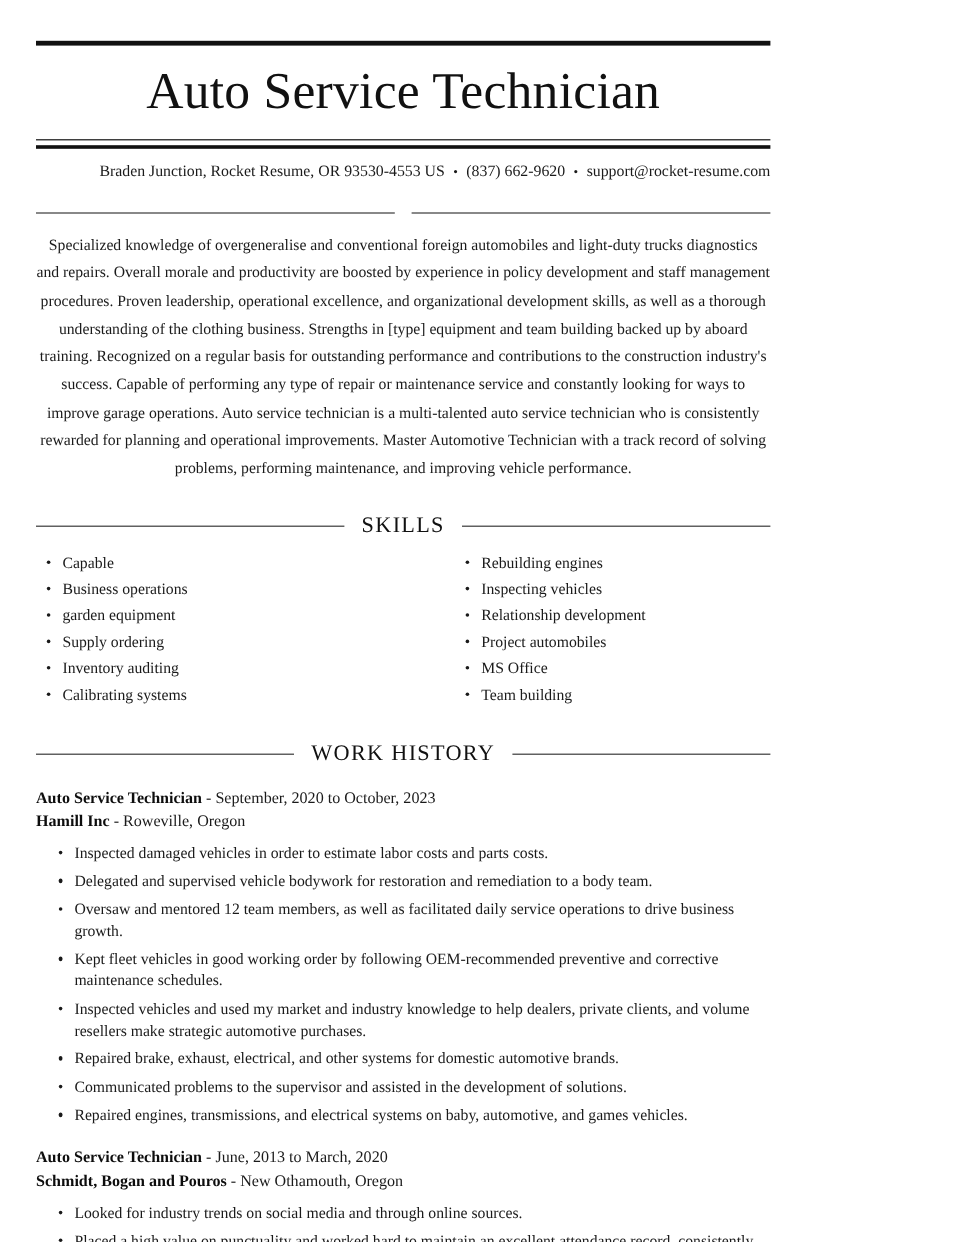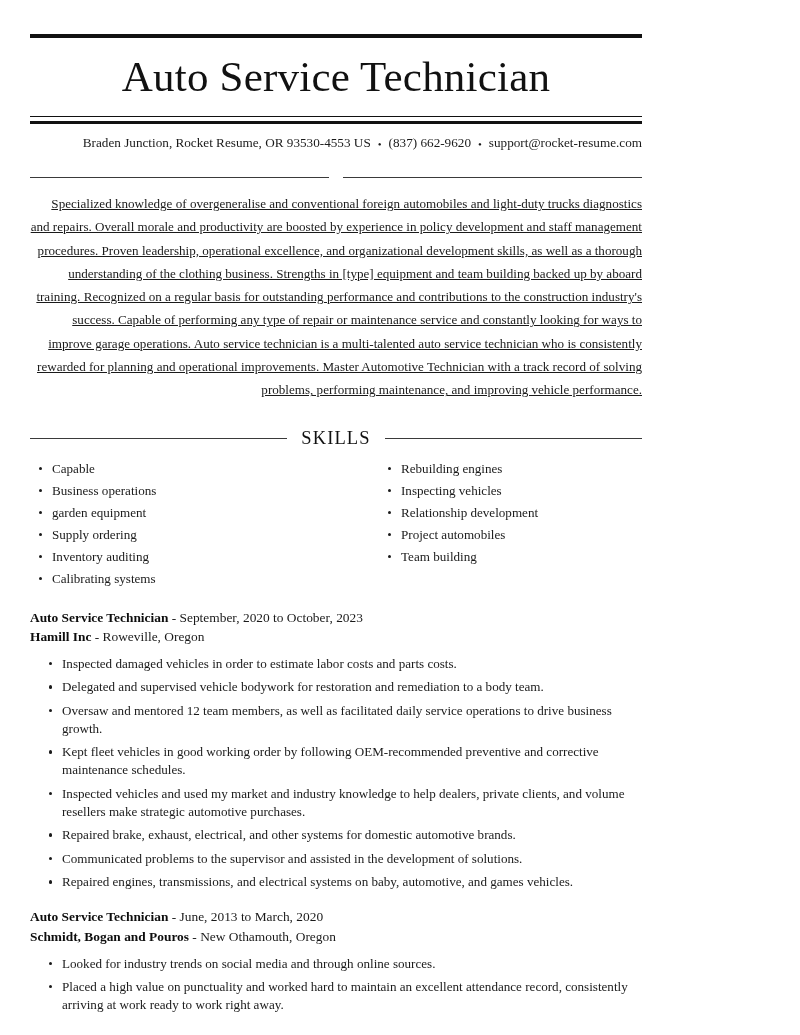--- a/index.html
+++ b/index.html
@@ -84,24 +84,23 @@
     font-size: 18.5px;
     letter-spacing: 1.1px;
     color: #111111;
     white-space: nowrap;
   }
 
   
   .summary {
     font-size: 13.1px;
     line-height: 1.78;
-    text-align: right;
+    text-align: center;
     margin-top: 14px;
     color: #1a1a1a;
-    text-decoration: underline;
   }
 
   
   .skills-wrap {
     display: flex;
     margin-top: 11px;
   }
   .skills-col {
     width: 50%;
     box-sizing: border-box;
@@ -204,25 +203,31 @@
         <li>Inventory auditing</li>
         <li>Calibrating systems</li>
       </ul>
     </div>
     <div class="skills-col right">
       <ul class="blist">
         <li>Rebuilding engines</li>
         <li>Inspecting vehicles</li>
         <li>Relationship development</li>
         <li>Project automobiles</li>
+        <li>MS Office</li>
         <li>Team building</li>
       </ul>
     </div>
   </div>
 
+  <div class="section-head">
+    <span class="line"></span>
+    <span class="label">WORK HISTORY</span>
+    <span class="line"></span>
+  </div>
 
   <div class="job">
     <div class="job-line">
       <span class="strong">Auto Service Technician</span><span class="dash"> - </span><span>September, 2020 to October, 2023</span>
     </div>
     <div class="job-line">
       <span class="strong">Hamill Inc</span><span class="dash"> - </span><span>Roweville, Oregon</span>
     </div>
     <ul class="jlist">
       <li>Inspected damaged vehicles in order to estimate labor costs and parts costs.</li>

